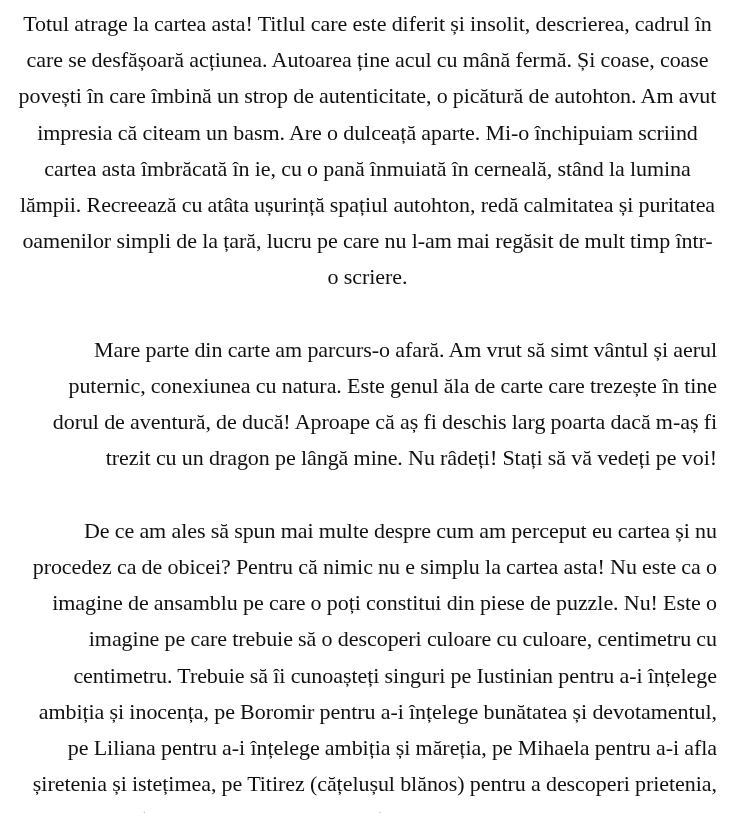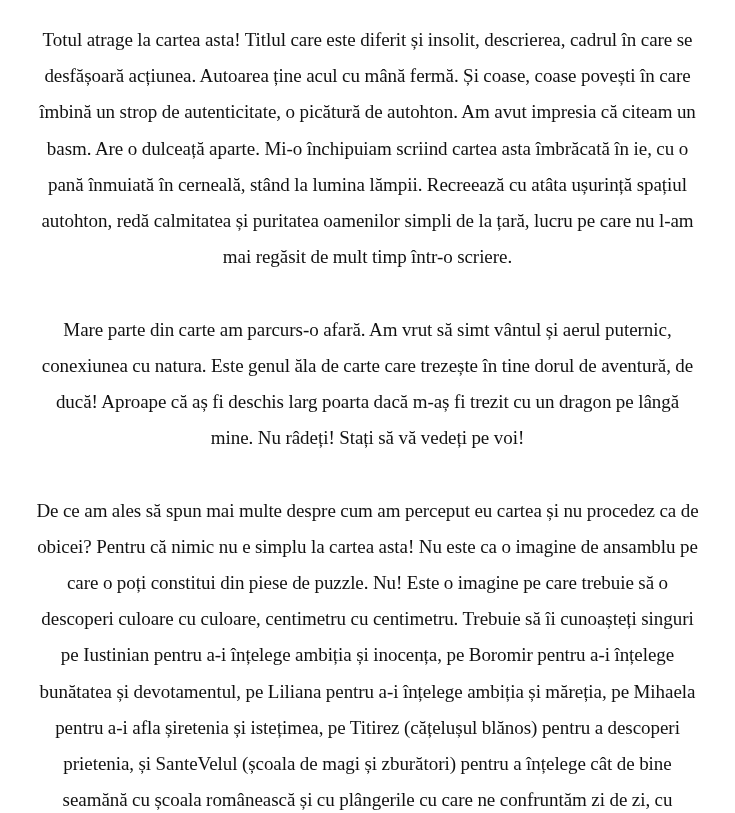--- a/index.html
+++ b/index.html
@@ -20,33 +20,34 @@
     box-sizing: border-box;
     width: 735px;
     height: 813px;
     padding: 0px 18px 0px 18px;
     background: #ffffff;
   }
   .article {
     text-align: center;
   }
   .para {
-    margin: 16px;
+    margin: 0;
     padding: 0;
     text-align: center;
-    font-size: 19px;
+    font-size: 22px;
     line-height: 36.2px;
     letter-spacing: -0.05px;
     word-spacing: -0.2px;
     color: #111111;
     hyphens: none;
     -webkit-hyphens: none;
   }
   .para + .para {
     margin-top: 36.2px;
+    text-align: right;
   }
   
   .para--first {
     padding-top: 6px;
   }
 </style>
 </head>
 <body>
 
 <div class="page">

